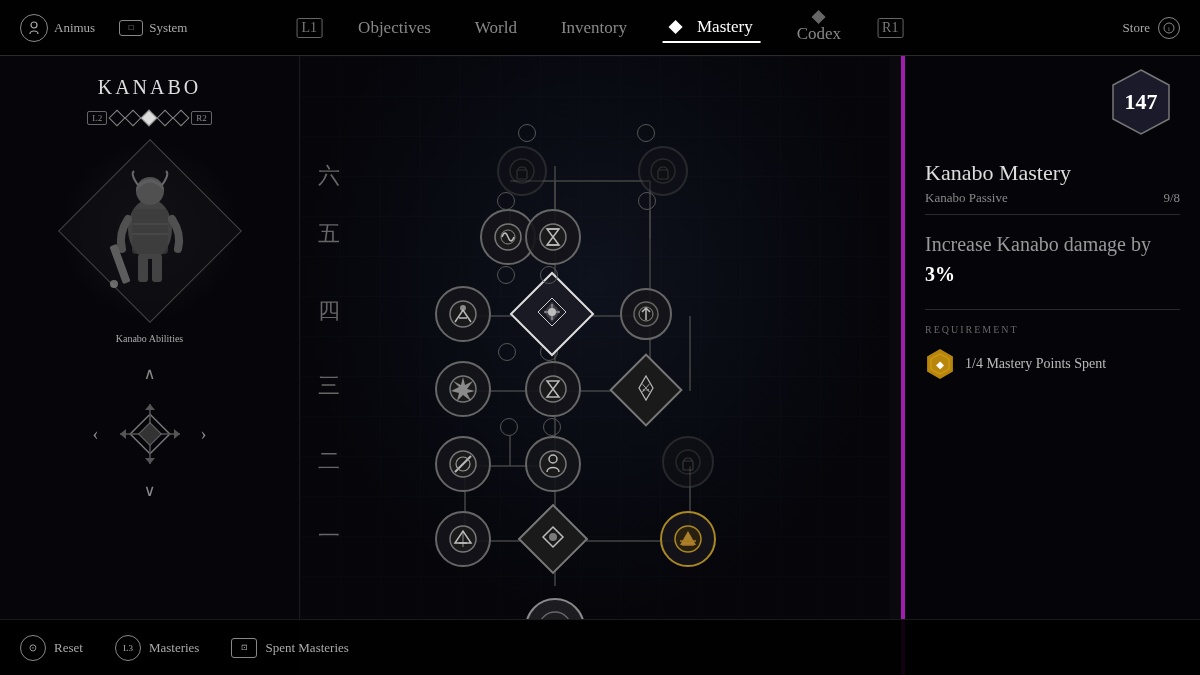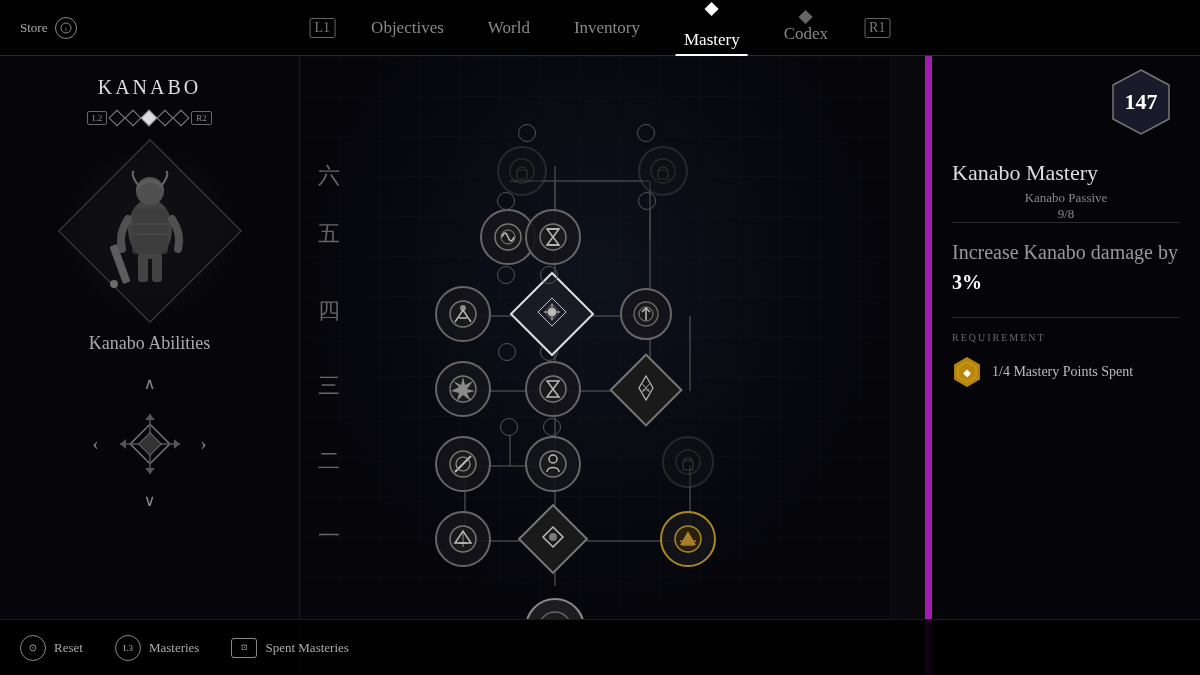--- a/index.html
+++ b/index.html
@@ -143,21 +143,21 @@
       margin-bottom: 12px;
     }
     .weapon-art-bg {
       position: absolute;
       top: 0; left: 0;
       width: 100%; height: 100%;
       background: radial-gradient(ellipse at center, rgba(60,60,60,0.3) 0%, transparent 70%);
     }
     .weapon-label {
       color: #aaa;
-      font-size: 18px;
+      font-size: 10px;
       margin-bottom: 20px;
     }
     .nav-arrows {
       display: flex;
       flex-direction: column;
       align-items: center;
       gap: 4px;
       margin-bottom: 16px;
     }
     .arrow-btn {
@@ -220,24 +220,24 @@
       top: 0; left: 0;
       width: 100%; height: 100%;
       pointer-events: none;
     }
 
     
     .right-panel {
       position: absolute;
       top: 56px;
       right: 0;
-      width: 275px;
+      width: 299px;
       height: calc(675px - 56px);
       background: rgba(5,5,10,0.95);
-      border-left: 7px solid #a21caf;
+      border-left: 4px solid #a21caf;
       padding: 24px 20px;
     }
     .mastery-points-badge {
       position: absolute;
       top: 16px;
       right: 24px;
       width: 70px; height: 60px;
       display: flex;
       align-items: center;
       justify-content: center;
@@ -253,24 +253,23 @@
       color: #ddd;
       margin-bottom: 4px;
       margin-top: 10px;
     }
     .mastery-subtitle {
       font-size: 13px;
       color: #888;
       display: flex;
       justify-content: space-between;
       align-items: center;
-      padding-bottom: 0;
+      padding-bottom: 8px;
       border-bottom: 1px solid #2a2a2a;
       margin-bottom: 14px;
-      flex-direction: column;
     }
     .mastery-desc {
       font-size: 20px;
       color: #999;
       margin-bottom: 20px;
       line-height: 1.5;
     }
     .highlight { color: #fff; font-weight: bold; }
     .requirement-label {
       font-size: 10px;
@@ -344,34 +343,49 @@
       border: 1px solid #666;
       border-radius: 2px;
       padding: 1px 4px;
       color: #777;
     }
   </style>
 </head>
 <body>
 
 <div class="top-nav">
+  <div class="nav-left">
+    <div class="nav-item">
+      <div class="animus-icon">
+        <svg width="16" height="16" viewBox="0 0 16 16">
+          <circle cx="8" cy="5" r="3" fill="none" stroke="#aaa" stroke-width="1.2"></circle>
+          <path d="M4 14 C4 10 12 10 12 14" fill="none" stroke="#aaa" stroke-width="1.2"></path>
+        </svg>
+      </div>
+      <span>Animus</span>
+    </div>
+    <div class="nav-item">
+      <div class="icon-rounded-rect">□</div>
+      <span>System</span>
+    </div>
+  </div>
 
   <div class="nav-center">
     <span class="nav-tag">L1</span>
     <div class="nav-tab">
       <span>Objectives</span>
     </div>
     <div class="nav-tab">
       <span>World</span>
     </div>
     <div class="nav-tab">
       <span>Inventory</span>
     </div>
     <div class="nav-tab active">
-      <div style="display:flex;flex-direction:column;align-items:center;gap:16px;">
+      <div style="display:flex;flex-direction:row;align-items:center;gap:16px;">
         <div class="nav-diamond-icon"></div>
         <span>Mastery</span>
       </div>
     </div>
     <div class="nav-tab">
       <div style="display:flex;flex-direction:column;align-items:center;gap:2px;">
         <div class="nav-diamond-icon" style="background:#666;"></div>
         <span>Codex</span>
       </div>
     </div>

